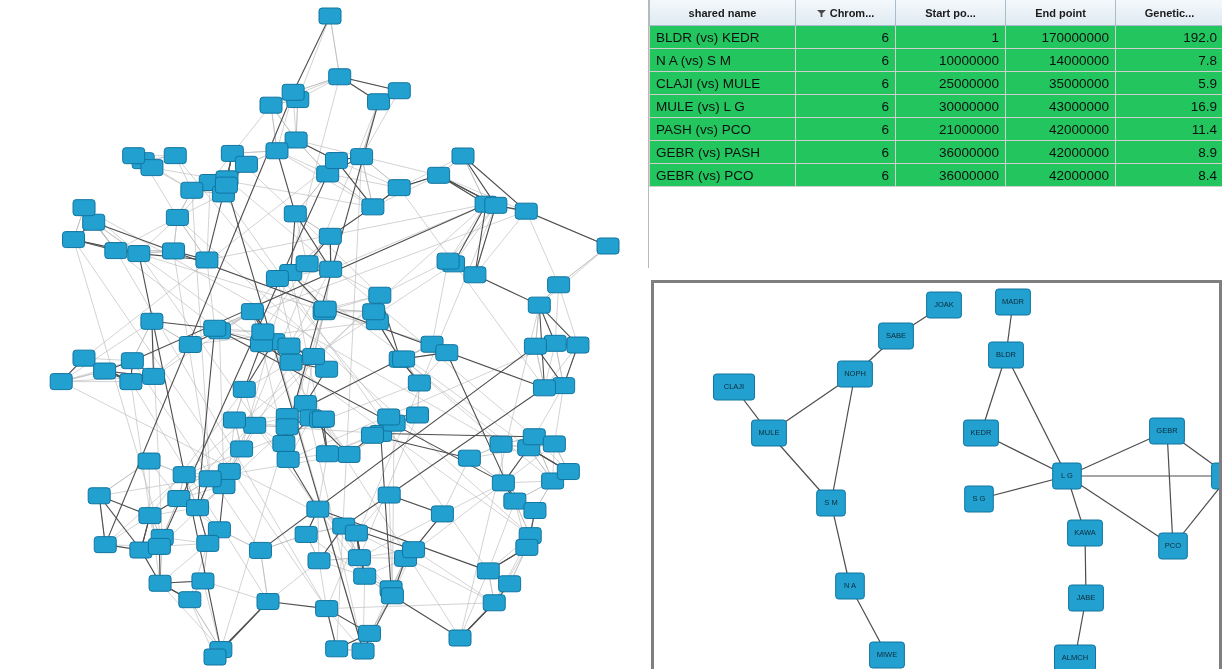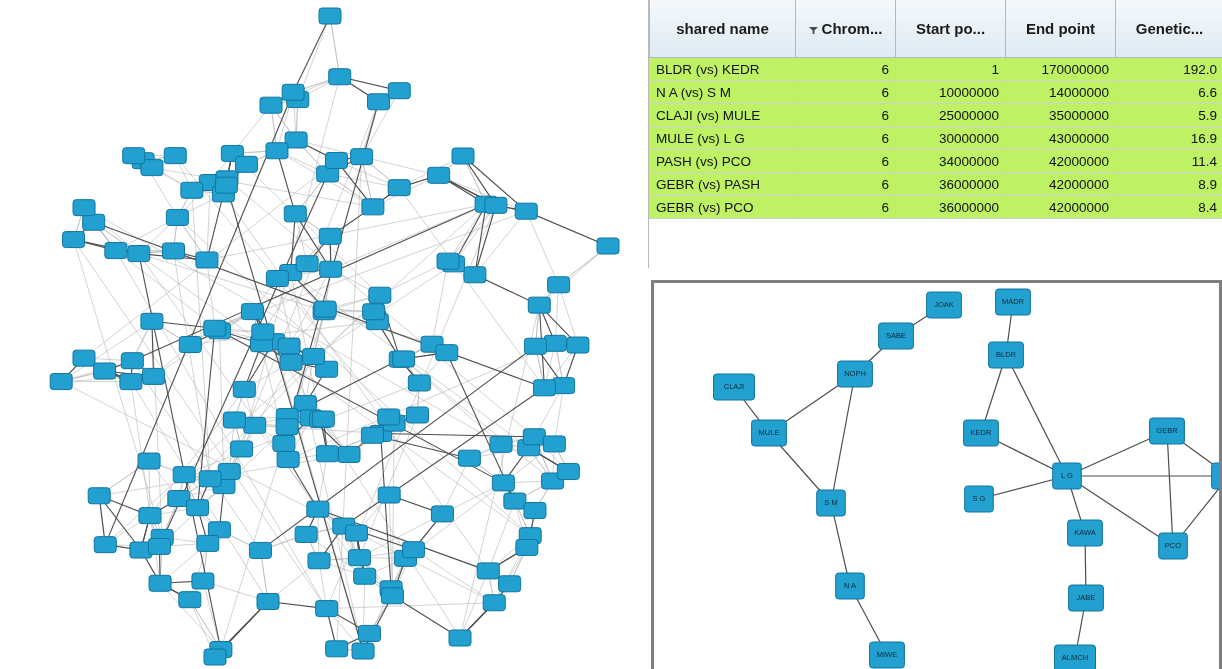--- a/index.html
+++ b/index.html
@@ -46,33 +46,33 @@
     font-size: 13px;
     table-layout: fixed;
   }
   table.data-table th {
     background: linear-gradient(to bottom, #f4f8fb 0%, #dfeaf2 100%);
     border: 1px solid #a9bcc9;
     border-top: none;
     height: 25px;
     font-weight: bold;
     color: #1b1b1b;
-    font-size: 15px;
-    padding: 16px 6px;
+    font-size: 11px;
+    padding: 0 6px;
     text-align: center;
     white-space: nowrap;
     overflow: hidden;
   }
   table.data-table td {
     border: 1px solid #cfcfcf;
     height: 22px;
     padding: 0 6px;
     font-size: 13.5px;
     color: #111;
-    background: #bef264;
+    background: #22c55e;
     white-space: nowrap;
     overflow: hidden;
   }
   td.num { text-align: right; }
   td.name { text-align: left; }
   .filter-icon {
     display: inline-block;
     width: 9px;
     height: 9px;
     margin-right: 4px;
@@ -1404,40 +1404,40 @@
             <td class="num">6</td>
             <td class="num">1</td>
             <td class="num">170000000</td>
             <td class="num">192.0</td>
           </tr>
           <tr>
             <td class="name">N A (vs) S M</td>
             <td class="num">6</td>
             <td class="num">10000000</td>
             <td class="num">14000000</td>
-            <td class="num">6.6</td>
+            <td class="num">7.8</td>
           </tr>
           <tr>
             <td class="name">CLAJI (vs) MULE</td>
             <td class="num">6</td>
             <td class="num">25000000</td>
             <td class="num">35000000</td>
             <td class="num">5.9</td>
           </tr>
           <tr>
             <td class="name">MULE (vs) L G</td>
             <td class="num">6</td>
             <td class="num">30000000</td>
             <td class="num">43000000</td>
             <td class="num">16.9</td>
           </tr>
           <tr>
             <td class="name">PASH (vs) PCO</td>
             <td class="num">6</td>
-            <td class="num">34000000</td>
+            <td class="num">21000000</td>
             <td class="num">42000000</td>
             <td class="num">11.4</td>
           </tr>
           <tr>
             <td class="name">GEBR (vs) PASH</td>
             <td class="num">6</td>
             <td class="num">36000000</td>
             <td class="num">42000000</td>
             <td class="num">8.9</td>
           </tr>

